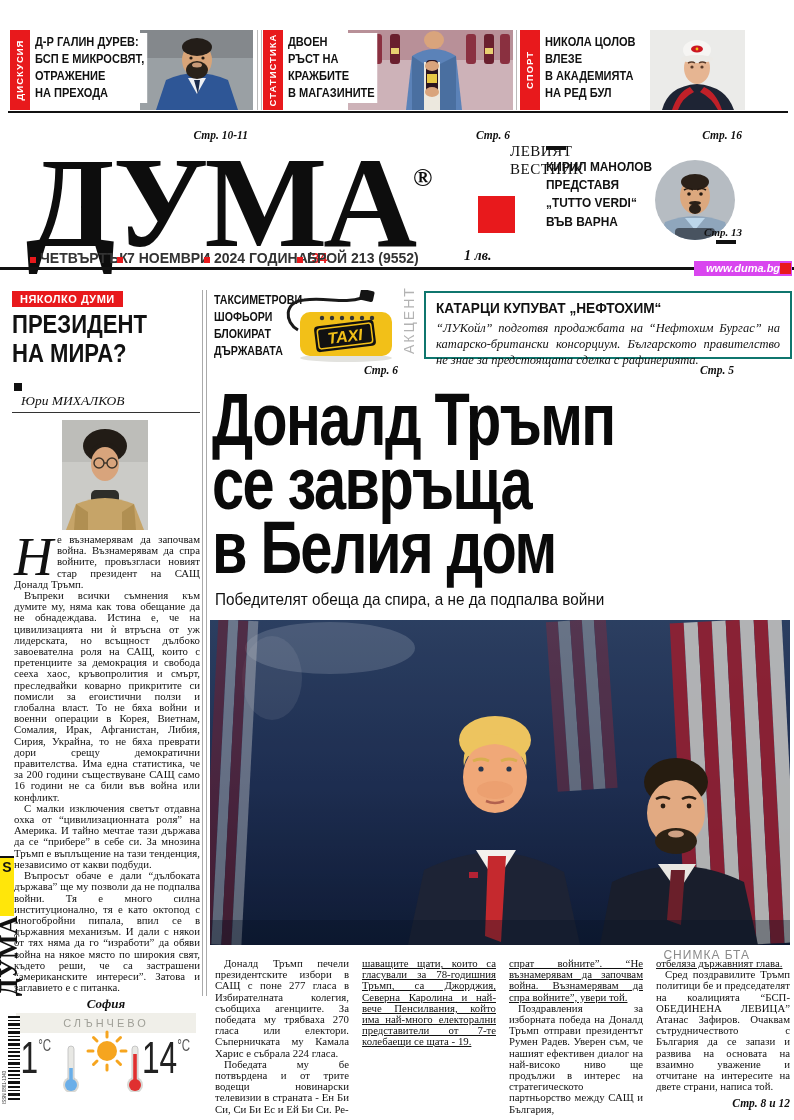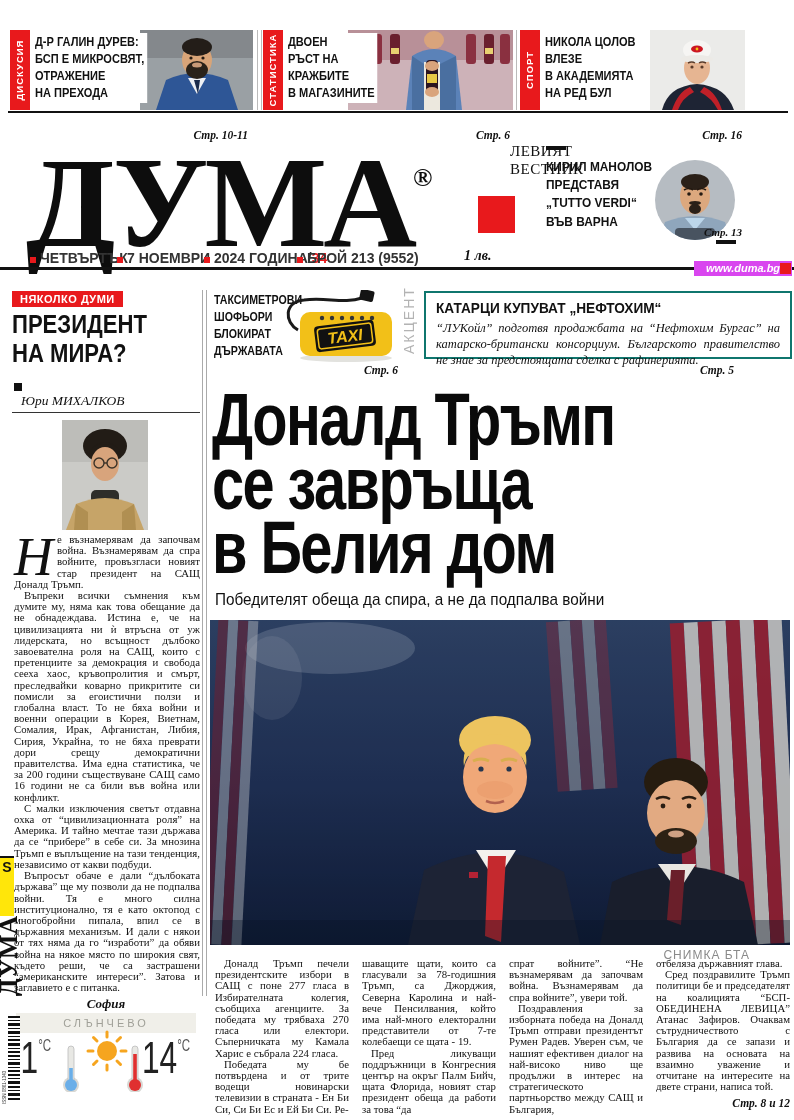--- a/index.html
+++ b/index.html
@@ -71,21 +71,21 @@
   .akc-body{font:italic 12.5px/1.28 "Liberation Serif",serif;margin-top:3px;text-align:justify;}
   .akc-page{position:absolute;left:700px;top:364px;width:88px;text-align:left;font:italic bold 11.5px "Liberation Serif",serif;}
   
   .hl{position:absolute;left:212px;font-weight:bold;font-size:74px;line-height:64px;letter-spacing:-2px;
         white-space:nowrap;transform:scaleX(.78);transform-origin:0 0;color:#0a0a0a;}
   .subhead{position:absolute;left:215px;top:590px;font-size:17px;transform:scaleX(.9);transform-origin:0 0;white-space:nowrap;}
   .photo{position:absolute;left:210px;top:620px;width:580px;height:325px;overflow:hidden;}
   .credit{position:absolute;left:600px;top:948px;width:150px;text-align:right;font-size:12px;color:#8a8a8a;letter-spacing:1px;}
   .col{position:absolute;top:958px;width:134px;font:10.8px/11.2px "Liberation Serif",serif;text-align:justify;}
   .col p{margin:0;text-indent:9px;}
-  .col p.noind{text-indent:0;}
+  .col p.noind{text-indent:0;text-decoration:underline;}
   .col-page{margin-top:5px;text-align:right;font:italic bold 11.5px "Liberation Serif",serif;}
   
   .yellow-ad{position:absolute;left:0;top:856px;width:14px;height:58px;background:#ffe60a;border-top:2px solid #111;
         font-weight:bold;font-size:14px;text-align:center;line-height:18px;overflow:hidden;z-index:1;}
   .duma-vert{position:absolute;left:-52px;top:942px;width:120px;height:28px;line-height:28px;text-align:center;
         transform:rotate(-90deg);transform-origin:center;font:bold 26px "Liberation Serif",serif;z-index:1;}
   .barcode{position:absolute;left:2px;top:1016px;width:18px;height:88px;z-index:1;}
 </style>
 </head>
 <body>
@@ -425,21 +425,20 @@
     </svg>
   </div>
   <div class="credit">СНИМКА БТА</div>
 
   <div class="col" style="left:215px;">
     <p>Доналд Тръмп печели президентските избори в САЩ с поне 277 гласа в Избирателната колегия, съобщиха агенциите. За победата му трябваха 270 гласа или електори. Съперничката му Камала Харис е събрала 224 гласа.</p>
     <p>Победата му бе потвърдена и от трите водещи новинарски телевизии в страната - Ен Би Си, Си Би Ес и Ей Би Си. Ре-</p>
   </div>
   <div class="col" style="left:362px;">
     <p class="noind">шаващите щати, които са гласували за 78-годишния Тръмп, са Джорджия, Северна Каролина и най-вече Пенсилвания, който има най-много електорални представители от 7-те колебаещи се щата - 19.</p>
-    <p>Пред ликуващи поддръжници в Конгресния център на окръг Палм Бийч, щата Флорида, новият стар президент обеща да работи за това “да</p>
   </div>
   <div class="col" style="left:509px;">
     <p class="noind">спрат войните”. “Не възнамерявам да започвам война. Възнамерявам да спра войните”, увери той.</p>
     <p>Поздравления за изборната победа на Доналд Тръмп отправи президентът Румен Радев. Уверен съм, че нашият ефективен диалог на най-високо ниво ще продължи в интерес на стратегическото партньорство между САЩ и България,</p>
   </div>
   <div class="col" style="left:656px;">
     <p class="noind">отбеляза държавният глава.</p>
     <p>Сред поздравилите Тръмп политици бе и председателят на коалицията “БСП-ОБЕДИНЕНА ЛЕВИЦА” Атанас Зафиров. Очаквам сътрудничеството с България да се запази и развива на основата на взаимно уважение и отчитане на интересите на двете страни, написа той.</p>
     <div class="col-page">Стр. 8 и 12</div>
   </div>

